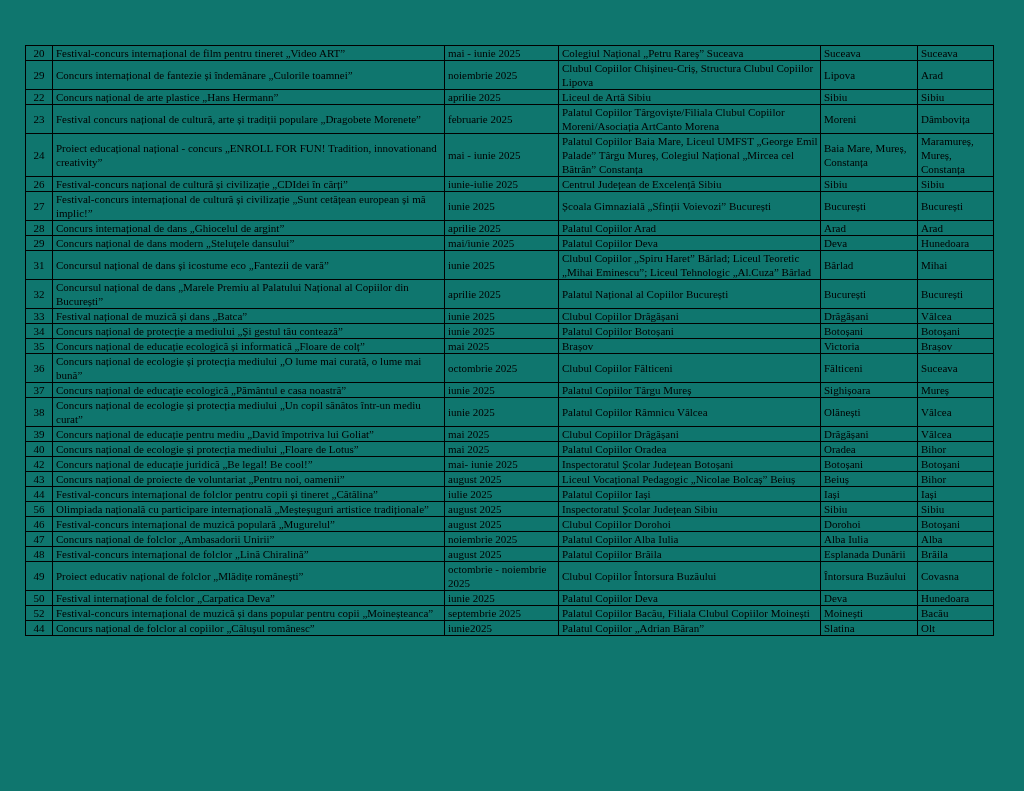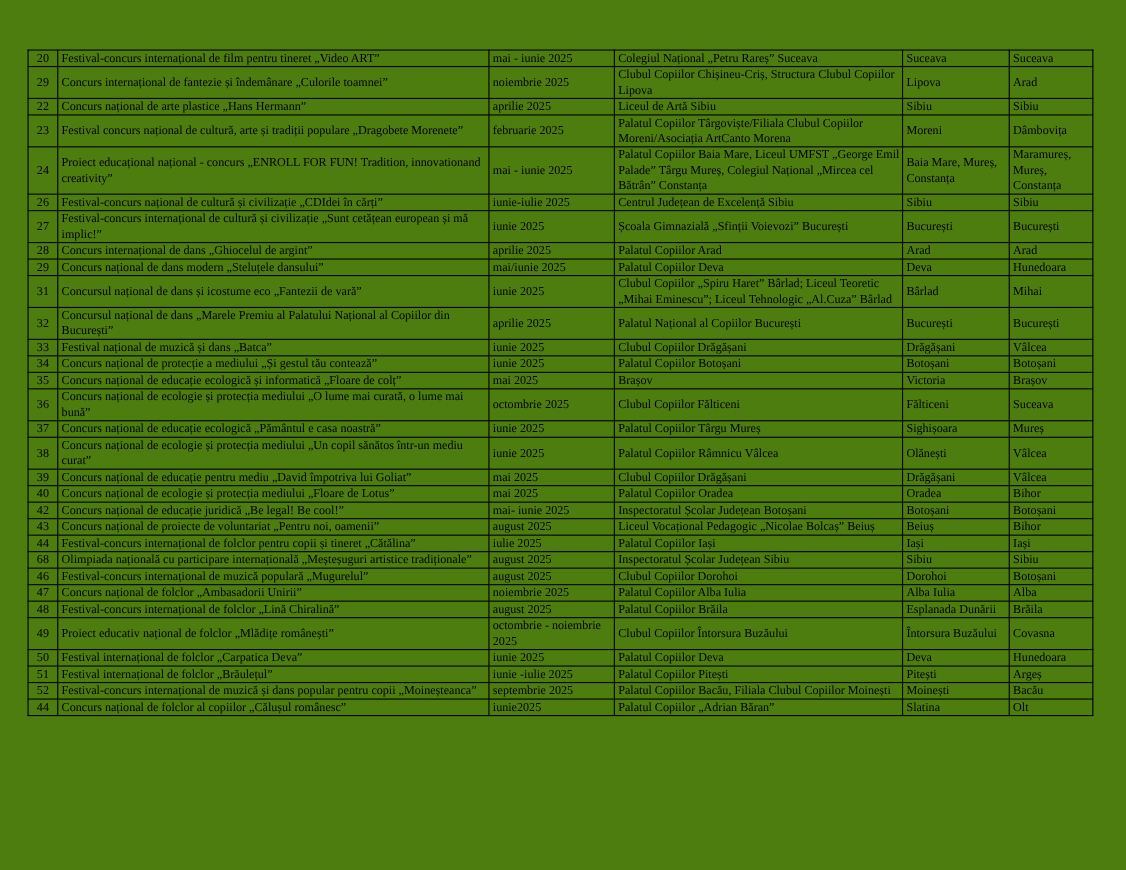--- a/index.html
+++ b/index.html
@@ -8,21 +8,21 @@
     width: 1024px;
     height: 791px;
     background: #ffffff;
     color: #000000;
     font-family: "Liberation Serif", serif;
   }
   .page {
     position: relative;
     width: 1024px;
     height: 791px;
-    background: #4d7c0f;
+    background: #0f766e;
     overflow: hidden;
   }
   table.events {
     position: absolute;
     left: 25px;
     top: 45px;
     width: 968px;
     border-collapse: collapse;
     table-layout: fixed;
   }
@@ -230,21 +230,21 @@
         </tr>
         <tr>
           <td class="col-nr">44</td>
           <td class="col-name">Festival-concurs internațional de folclor pentru copii și tineret „Cătălina”</td>
           <td class="col-date">iulie 2025</td>
           <td class="col-organizer">Palatul Copiilor Iași</td>
           <td class="col-location">Iași</td>
           <td class="col-county">Iași</td>
         </tr>
         <tr>
-          <td class="col-nr">68</td>
+          <td class="col-nr">56</td>
           <td class="col-name">Olimpiada națională cu participare internațională „Meșteșuguri artistice tradiționale”</td>
           <td class="col-date">august 2025</td>
           <td class="col-organizer">Inspectoratul Școlar Județean Sibiu</td>
           <td class="col-location">Sibiu</td>
           <td class="col-county">Sibiu</td>
         </tr>
         <tr>
           <td class="col-nr">46</td>
           <td class="col-name">Festival-concurs internațional de muzică populară „Mugurelul”</td>
           <td class="col-date">august 2025</td>
@@ -278,28 +278,20 @@
         </tr>
         <tr>
           <td class="col-nr">50</td>
           <td class="col-name">Festival internațional de folclor „Carpatica Deva”</td>
           <td class="col-date">iunie 2025</td>
           <td class="col-organizer">Palatul Copiilor Deva</td>
           <td class="col-location">Deva</td>
           <td class="col-county">Hunedoara</td>
         </tr>
         <tr>
-          <td class="col-nr">51</td>
-          <td class="col-name">Festival internațional de folclor „Brăulețul”</td>
-          <td class="col-date">iunie -iulie 2025</td>
-          <td class="col-organizer">Palatul Copiilor Pitești</td>
-          <td class="col-location">Pitești</td>
-          <td class="col-county">Argeș</td>
-        </tr>
-        <tr>
           <td class="col-nr">52</td>
           <td class="col-name">Festival-concurs internațional de muzică și dans popular pentru copii „Moineșteanca”</td>
           <td class="col-date">septembrie 2025</td>
           <td class="col-organizer">Palatul Copiilor Bacău, Filiala Clubul Copiilor Moinești</td>
           <td class="col-location">Moinești</td>
           <td class="col-county">Bacău</td>
         </tr>
         <tr>
           <td class="col-nr">44</td>
           <td class="col-name">Concurs național de folclor al copiilor „Călușul românesc”</td>

